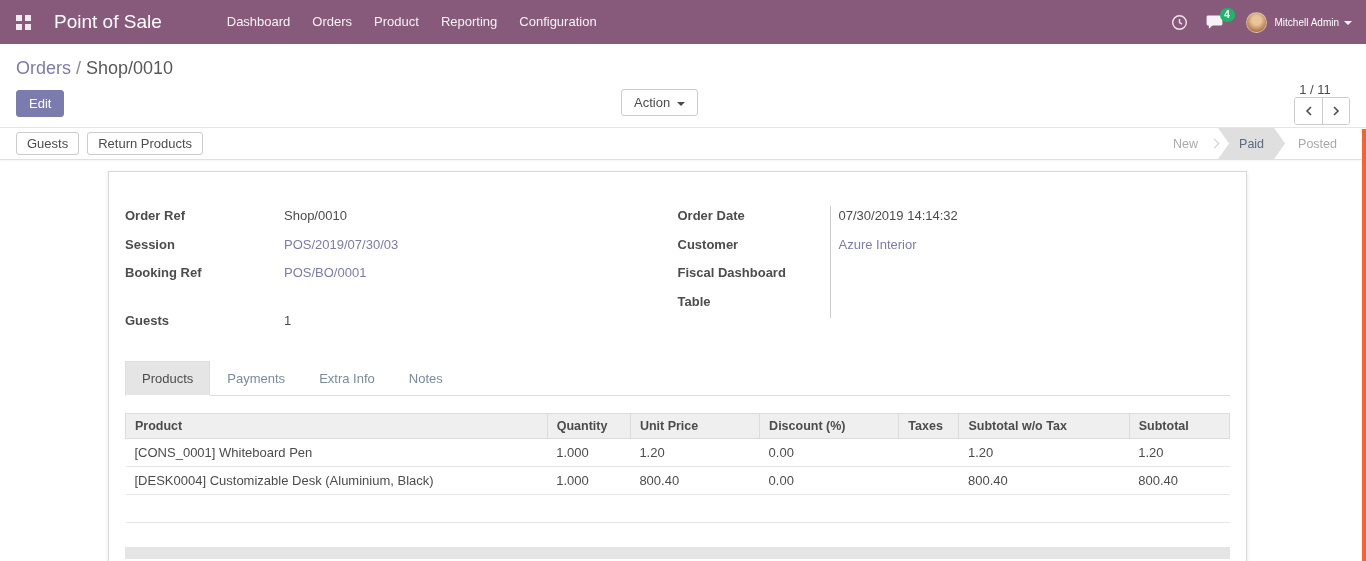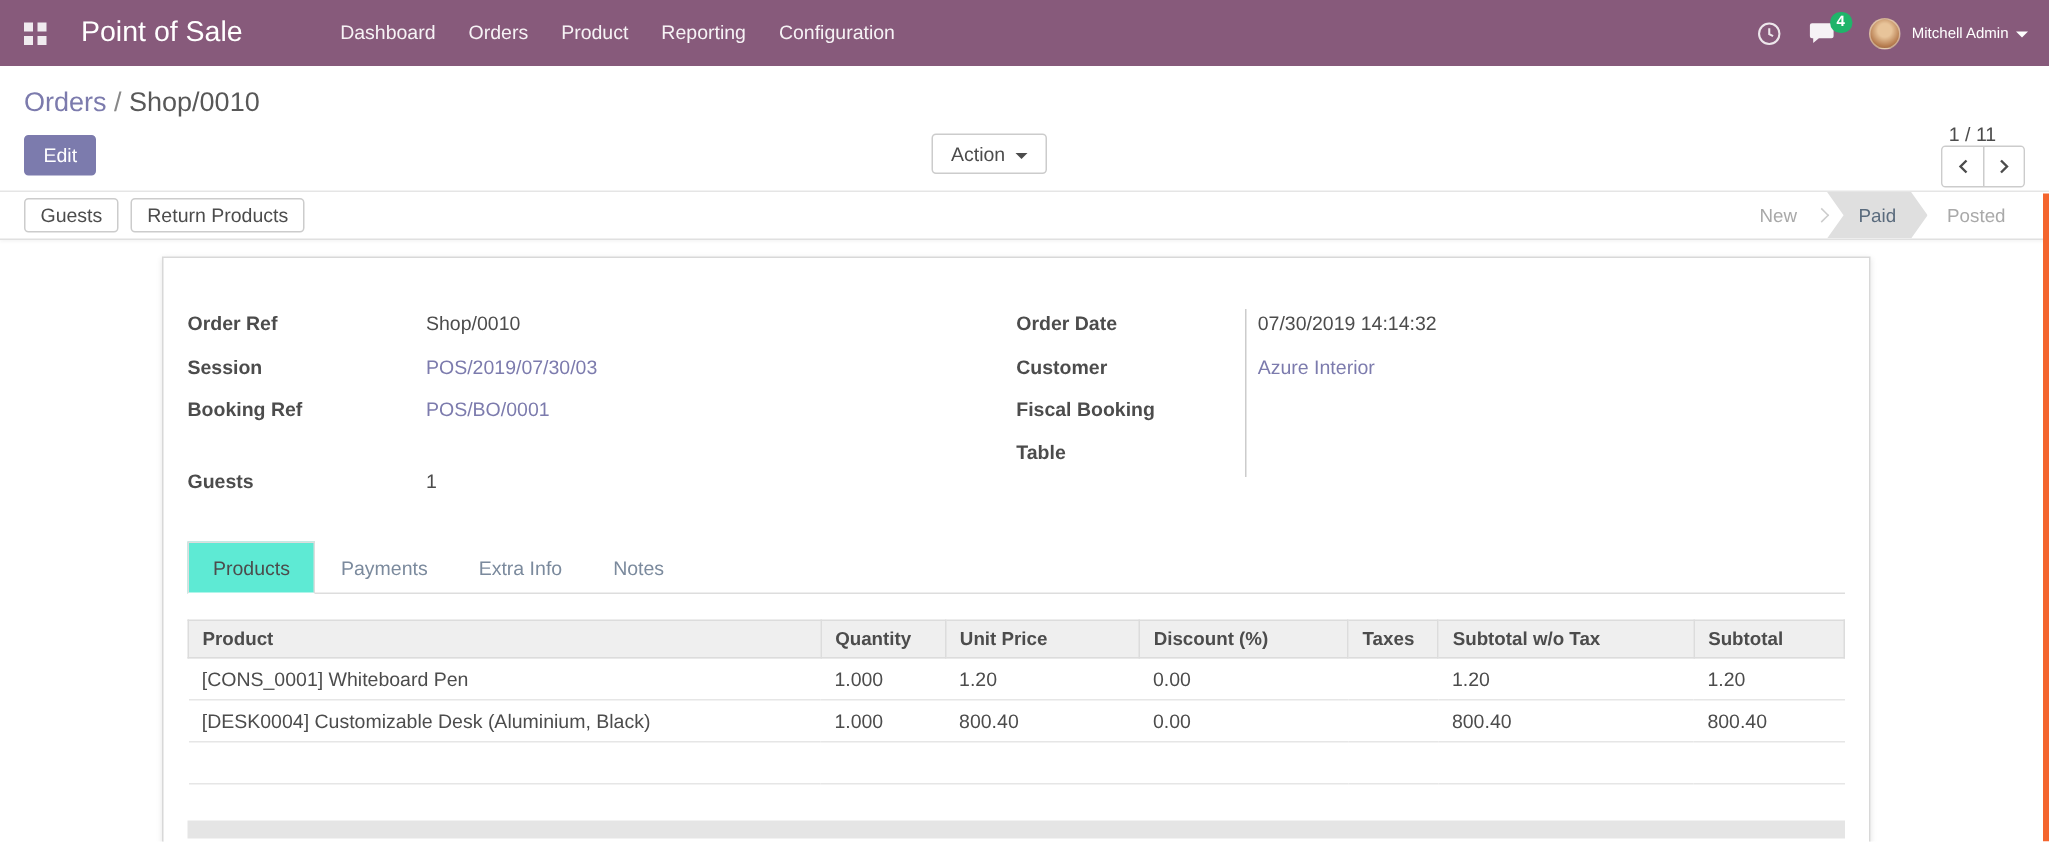--- a/index.html
+++ b/index.html
@@ -63,21 +63,21 @@
   .flabel{width:159px;font-weight:bold;font-size:13px;padding:4px 6px 4px 0;}
   .fvalue{font-size:13px;padding:4px 0;min-height:21px;}
   .fvalue.link{color:var(--link);cursor:pointer;}
   .fgroup.right{position:relative;}
   .fgroup.right::before{content:"";position:absolute;left:152px;top:2px;height:112px;border-left:1px solid #ccc;}
   .fgroup.right .flabel{width:152px;}
   .fgroup.right .fvalue{padding-left:9px;}
   
   .tabs{display:flex;border-bottom:1px solid #ddd;margin-top:24px;}
   .tab{font-size:13px;padding:9px 16px;margin-bottom:-1px;color:#7b8a9d;cursor:pointer;border:1px solid transparent;background:transparent;font-family:inherit;}
-  .tab.active{color:#4c4c4c;border-color:#ddd;border-bottom-color:#fff;background:#5eead4;}
+  .tab.active{color:#4c4c4c;border-color:#ddd;border-bottom-color:#fff;background:#e5e5e5;}
   
   .ptable{width:100%;border-collapse:collapse;table-layout:fixed;margin-top:17px;}
   .ptable th{background:#efefef;border:1px solid #dcdcdc;font-size:12.5px;font-weight:bold;padding:5px 9px;color:#4c4c4c;text-align:left;cursor:pointer;}
   .ptable td{font-size:13px;padding:6px 9px;border-bottom:1px solid #e6e6e6;overflow:hidden;white-space:nowrap;}
   .ptable tr.data-row{cursor:pointer;}
   .num{text-align:left;}
   .bottom-strip{height:12px;background:#e5e5e5;margin-top:24px;}
   
   .scroll-accent{position:absolute;right:0;top:129px;width:4px;height:432px;background:var(--scroll-accent);cursor:pointer;}
 </style>
@@ -187,21 +187,21 @@
     <div class="fgroup right">
       <div class="frow">
         <span class="flabel">Order Date</span>
         <span class="fvalue">07/30/2019 14:14:32</span>
       </div>
       <div class="frow">
         <span class="flabel">Customer</span>
         <span class="fvalue link">Azure Interior</span>
       </div>
       <div class="frow">
-        <span class="flabel">Fiscal Booking</span>
+        <span class="flabel">Fiscal Dashboard</span>
         <span class="fvalue"></span>
       </div>
       <div class="frow">
         <span class="flabel">Table</span>
         <span class="fvalue"></span>
       </div>
     </div>
   </div>
 
   <div class="tabs">

